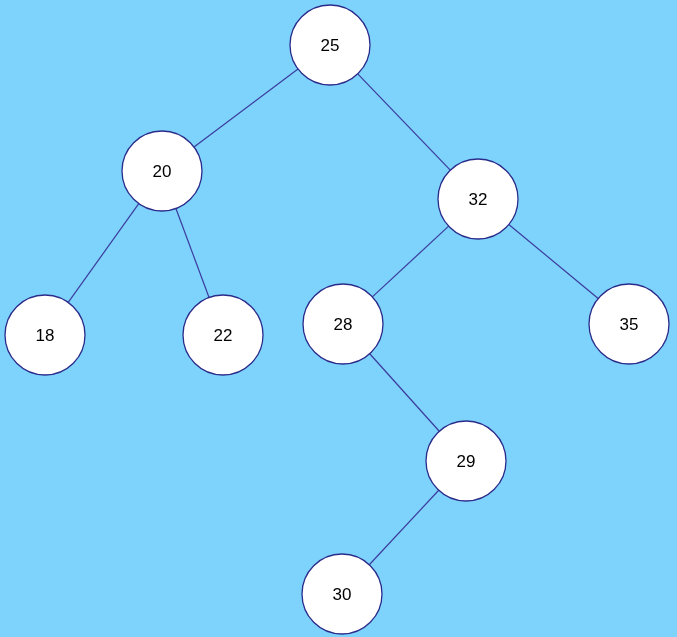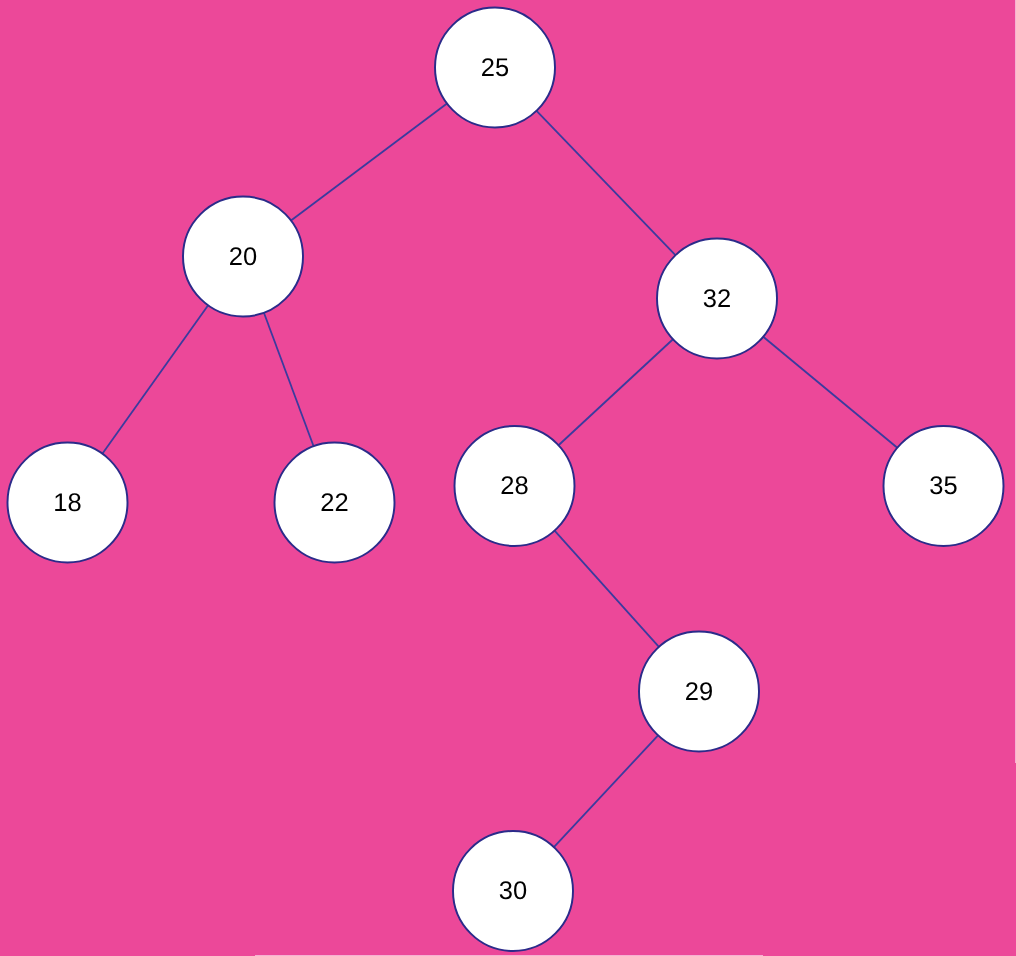--- a/index.html
+++ b/index.html
@@ -5,21 +5,21 @@
   html, body {
     margin: 0;
     padding: 0;
     background: #ffffff;
     font-family: "Liberation Sans", sans-serif;
   }
   .canvas {
     position: relative;
     width: 677px;
     height: 637px;
-    background: #ec4899;
+    background: #7dd3fc;
     overflow: hidden;
   }
   svg {
     display: block;
   }
   .node-label {
     font-family: "Liberation Sans", sans-serif;
     font-size: 17px;
     fill: #000000;
   }

